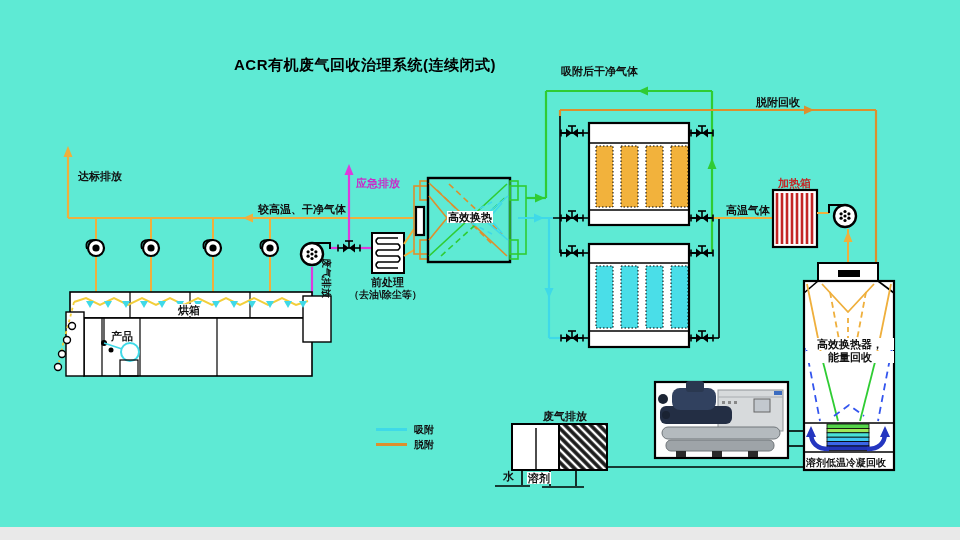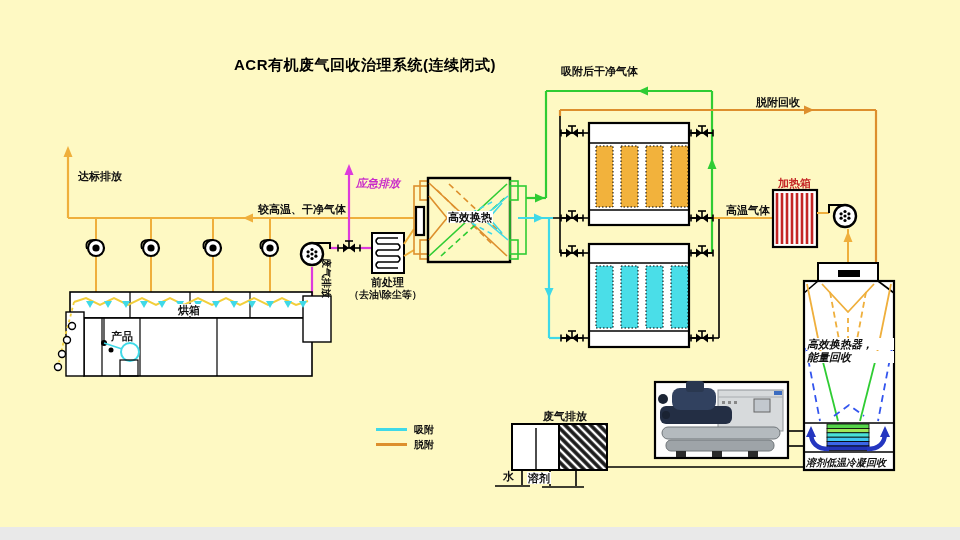--- a/index.html
+++ b/index.html
@@ -1,26 +1,26 @@
 <!DOCTYPE html>
 <html><head>
 <meta charset="utf-8">
 <style>
   html,body{margin:0;padding:0;background:#fff;}
-  #stage{position:relative;width:960px;height:540px;background:#fef9c3;overflow:hidden;
+  #stage{position:relative;width:960px;height:540px;background:#5eead4;overflow:hidden;
          font-family:"Liberation Sans","DejaVu Sans",sans-serif;}
   #linework{position:absolute;left:0;top:0;}
   .lbl{position:absolute;font-weight:bold;font-size:11px;color:#111;white-space:nowrap;line-height:1.1;}
   .lbl.bg{background:#fff;padding:0 1px;}
   .title{position:absolute;left:234px;top:56px;font-size:15px;font-weight:bold;color:#000;letter-spacing:.5px;}
-  .magenta{color:#c92bc9;font-style:italic;}
+  .magenta{color:#c92bc9;}
   .red{color:#c42525;}
   .small{font-size:10px;}
   .rot90{transform:rotate(90deg);transform-origin:0 0;font-size:10px;}
-  .center{font-style:italic;}
+  .center{text-align:center;}
   #legend{position:absolute;left:376px;top:422px;}
   .leg-row{display:flex;align-items:center;height:15px;}
   .leg-line{width:31px;height:3px;margin-right:7px;}
   #bottombar{position:absolute;left:0;top:527px;width:960px;height:13px;background:#e9e9e9;}
 </style>
 </head>
 <body>
 
 <div id="stage">
 

